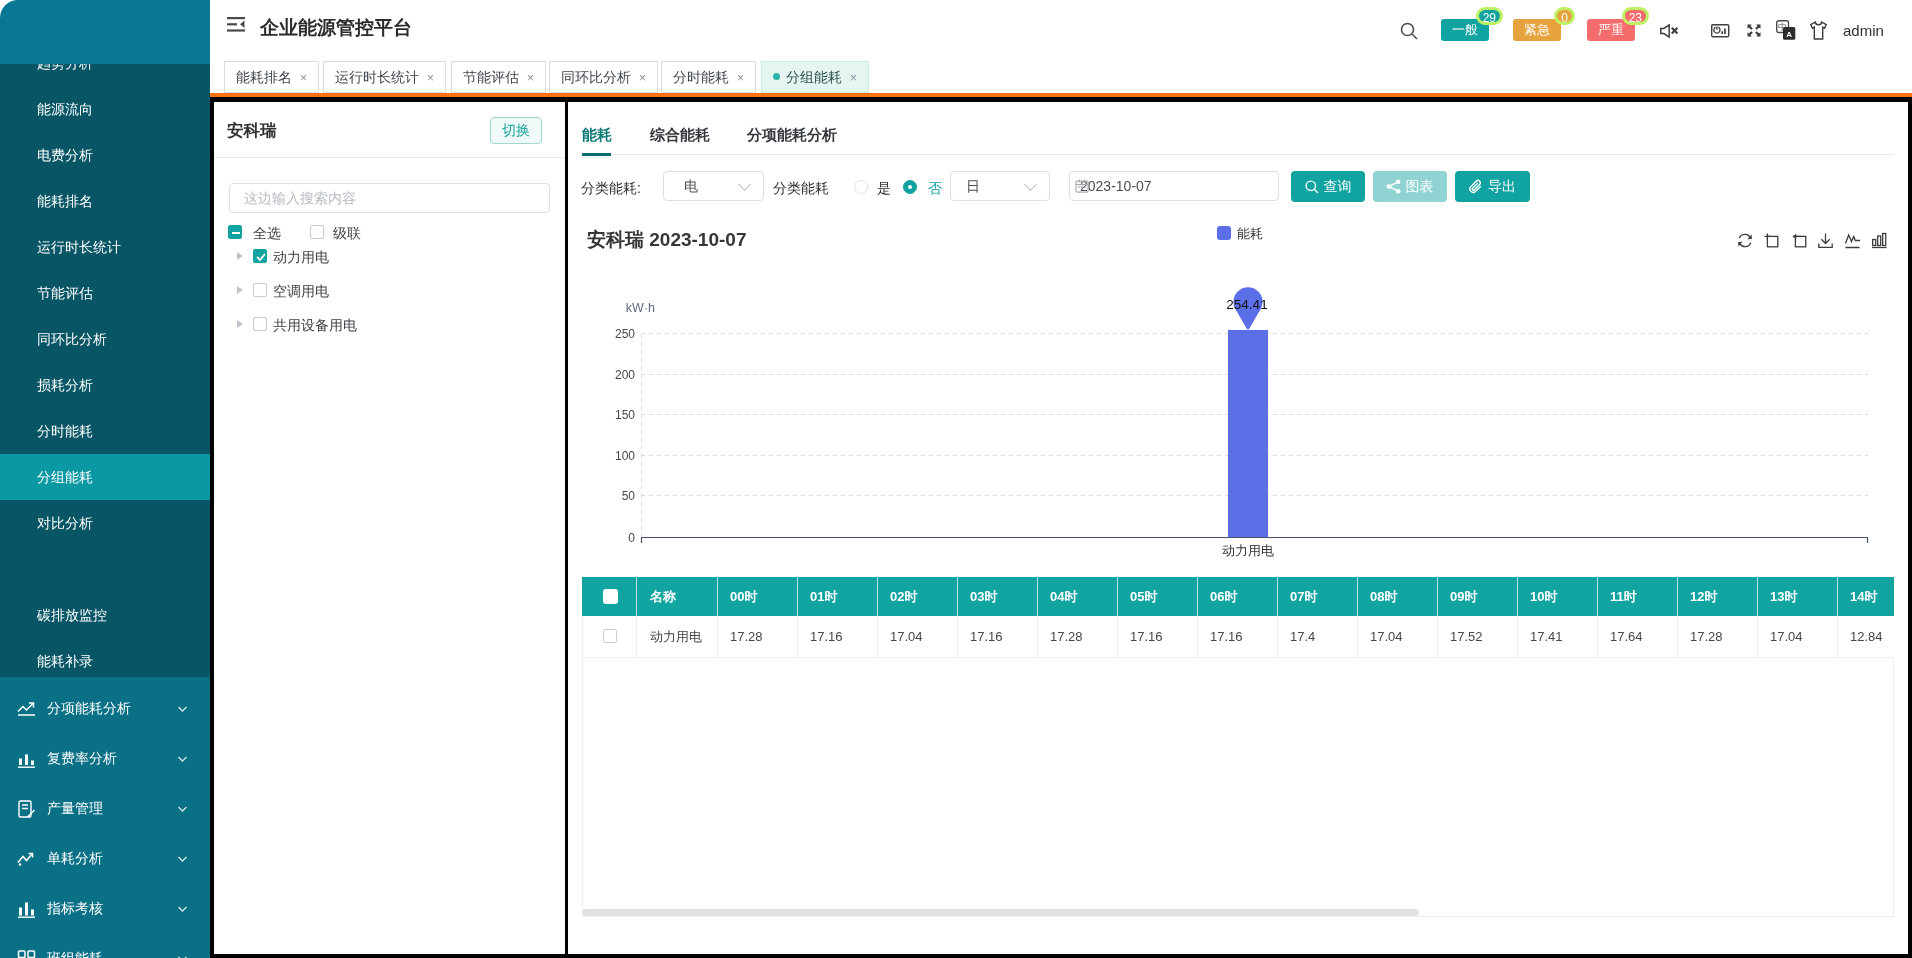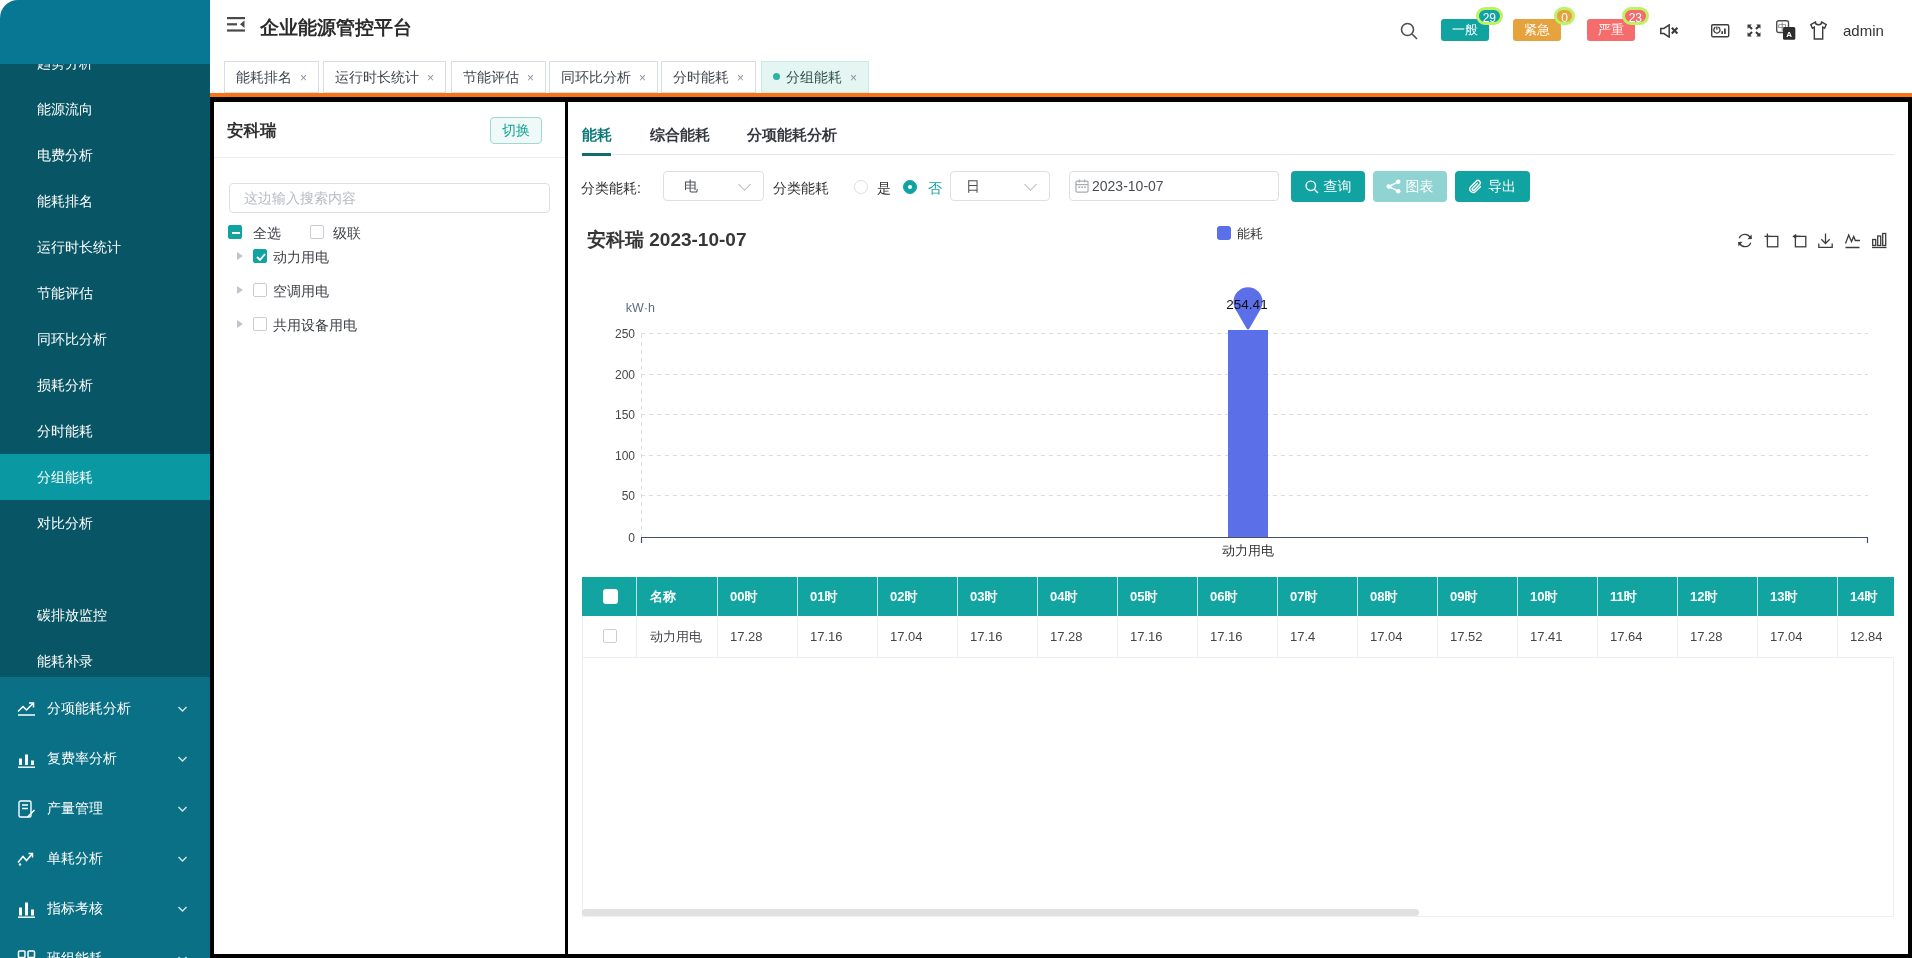--- a/index.html
+++ b/index.html
@@ -237,21 +237,21 @@
     <div id="ctabline"></div>
     <div id="ctab-underline"></div>
     <div class="flabel" style="left:13px;">分类能耗:</div>
     <div class="fsel" style="left:95px;width:101px;padding-left:20px;">电<span class="chv" style="right:14px;"></span></div>
     <div class="flabel" style="left:205px;">分类能耗</div>
     <span class="radio" style="left:286px;"></span>
     <div class="flabel" style="left:309px;">是</div>
     <span class="radio sel" style="left:335px;"></span>
     <div class="flabel teal" style="left:360px;">否</div>
     <div class="fsel" style="left:382px;width:100px;padding-left:15px;">日<span class="chv" style="right:14px;"></span></div>
-    <div class="fsel" style="left:501px;width:210px;padding-left:22px;">2023-10-07
+    <div class="fsel" style="left:501px;width:210px;padding-left:10px;">2023-10-07
       <svg style="position:absolute;left:5px;top:7px;" width="14" height="14" viewBox="0 0 15 15" fill="none" stroke="#a8abb2" stroke-width="1.3">
         <rect x="1" y="2.2" width="13" height="11.8" rx="1.5"></rect>
             <line x1="1" y1="6" x2="14" y2="6"></line>
         <line x1="4.6" y1="0.5" x2="4.6" y2="3.8"></line>
             <line x1="10.4" y1="0.5" x2="10.4" y2="3.8"></line>
         <rect x="3.6" y="8" width="2" height="1.6" fill="#a8abb2" stroke="none"></rect>
             <rect x="6.6" y="8" width="2" height="1.6" fill="#a8abb2" stroke="none"></rect>
             <rect x="9.6" y="8" width="2" height="1.6" fill="#a8abb2" stroke="none"></rect>
       </svg>
     </div>

